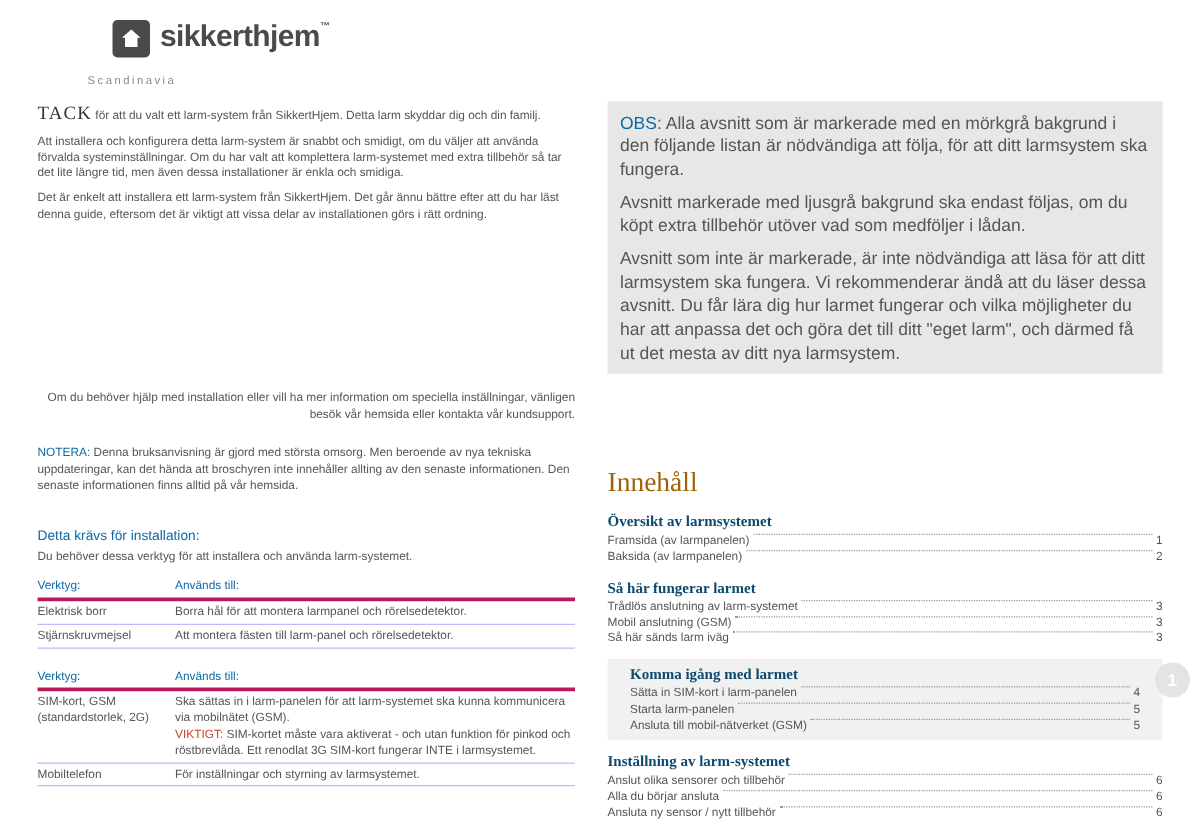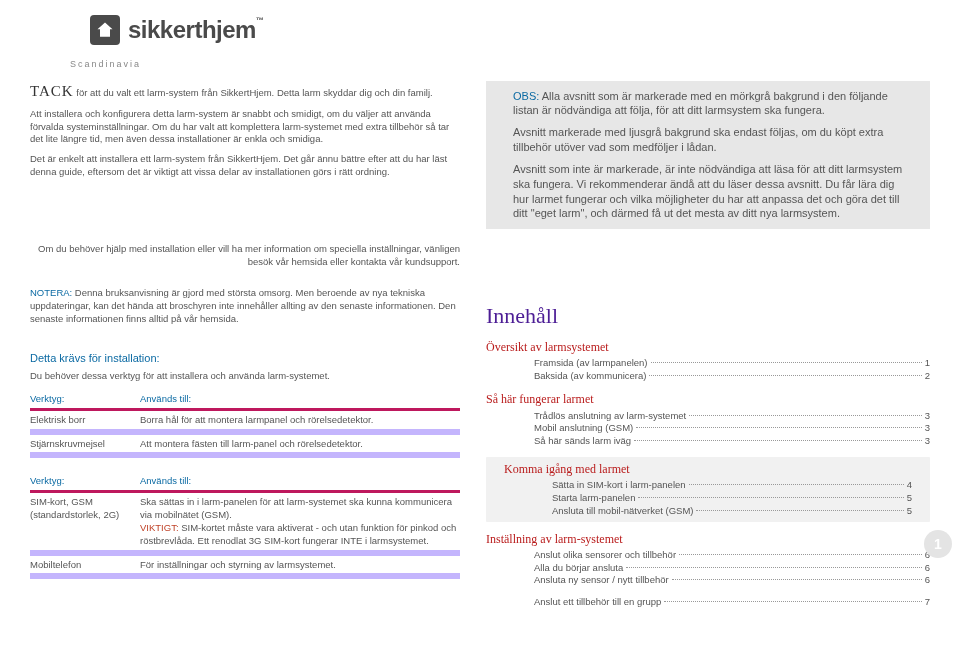--- a/index.html
+++ b/index.html
@@ -1,49 +1,49 @@
 <!DOCTYPE html>
 <html><head>
 <meta charset="utf-8">
 <style>
   * { box-sizing: border-box; margin: 0; padding: 0; }
   html, body { width: 960px; height: 663px; font-family: Arial, Helvetica, sans-serif; color: #555; background: #fff; }
   body { padding: 14px 30px 10px 30px; font-size: 9.5px; line-height: 1.35; }
 
-  .logo-row { display: flex; align-items: center; gap: 8px; margin-left: 60px; margin-bottom: 14px; }
+  .logo-row { display: flex; align-items: flex-end; gap: 8px; margin-left: 60px; margin-bottom: 14px; }
   .logo-house { width: 30px; height: 30px; background: #4a4a4a; border-radius: 4px; position: relative; display:flex; align-items:center; justify-content:center;}
   .logo-house svg { width: 20px; height: 20px; }
   .brand { font-size: 24px; font-weight: 700; color: #4a4a4a; letter-spacing: -0.5px; position: relative; }
   .brand-tm { font-size: 8px; vertical-align: top; position: relative; top: 2px; }
   .sub-brand { font-size: 9px; color: #888; margin-left: 40px; margin-top: -2px; letter-spacing: 2px; }
 
   .cols { display: flex; gap: 26px; }
   .left { flex: 0 0 430px; }
   .right { flex: 1; }
 
   p { margin-bottom: 7px; }
   .tack-word { font-family: "Palatino Linotype", Georgia, serif; font-size: 15px; letter-spacing: 1px; color: #333; margin-top: 48px; }
   .blue { color: #0b6aa3; }
   .red { color: #c04329; }
   .hdr-blue { color: #0b6aa3; font-size: 11px; margin-bottom: 4px; margin-top: 26px; }
 
   .tools { margin-top: 6px; }
   .tool-hdr { display: flex; color: #0b6aa3; border-bottom: 3px solid #be185d; padding: 3px 0 2px; font-size: 9.5px; }
   .tool-hdr .c1 { width: 110px; }
-  .tool-row { display: flex; border-bottom: 6px solid #c4b5fd; padding: 3px 0 2px; }
+  .tool-row { display: flex; border-bottom: 1px solid #c4b5fd; padding: 3px 0 2px; }
   .tool-row .c1 { width: 110px; }
   .tool-row .c2 { flex: 1; }
 
-  .obs-box { background: #e7e7e7; padding: 8px 27px; margin-bottom: 6px; font-size: 11px; }
+  .obs-box { background: #e7e7e7; padding: 8px 10px; margin-bottom: 6px; font-size: 14px; }
   .obs-lead { color: #0b6aa3; }
 
-  .innehall-title { font-family: Georgia, serif; font-size: 22px; color: #4c1d95; margin-top: 14px; margin-bottom: 8px; font-weight: normal; }
+  .innehall-title { font-family: Georgia, serif; font-size: 22px; color: #a16207; margin-top: 14px; margin-bottom: 8px; font-weight: normal; }
   .toc-sec { margin-bottom: 9px; }
-  .toc-head { font-family: Georgia, serif; font-size: 12px; color: #b91c1c; margin-bottom: 2px; font-weight: normal; }
-  .toc-item { display: flex; align-items: center; font-size: 9.5px; color: #555; margin-left: 48px; }
+  .toc-head { font-family: Georgia, serif; font-size: 12px; color: #0c4a6e; margin-bottom: 2px; font-weight: bold; }
+  .toc-item { display: flex; align-items: flex-start; font-size: 9.5px; color: #555; }
   .toc-label { white-space: nowrap; }
   .toc-dots { flex: 1; border-bottom: 1px dotted #999; margin: 0 3px 2px 3px; }
   .toc-page { white-space: nowrap; }
   .toc-shade { background: #f1f1f1; padding: 4px 18px; border-radius: 1px; }
 
   .wide-p { margin-top: 8px; }
 
   .pagecircle { position: absolute; right: 8px; top: 530px; width: 28px; height: 28px; border-radius: 50%; background: #e4e4e4; color: #fff; font-size: 14px; display:flex; align-items:center; justify-content:center; font-weight: bold;}
   .page-wrap { position: relative; }
 </style>
@@ -123,21 +123,21 @@
     <div class="innehall-title">Innehåll</div>
     <div id="toc-body">
         <div class="toc-sec">
           <div class="toc-head">Översikt av larmsystemet</div>
           <div class="toc-item">
             <span class="toc-label">Framsida (av larmpanelen)</span>
             <span class="toc-dots"></span>
             <span class="toc-page">1</span>
           </div>
           <div class="toc-item">
-            <span class="toc-label">Baksida (av kommunicera)</span>
+            <span class="toc-label">Baksida (av larmpanelen)</span>
             <span class="toc-dots"></span>
             <span class="toc-page">2</span>
           </div>
         </div>
         <div class="toc-sec">
           <div class="toc-head">Så här fungerar larmet</div>
           <div class="toc-item">
             <span class="toc-label">Trådlös anslutning av larm-systemet</span>
             <span class="toc-dots"></span>
             <span class="toc-page">3</span>

